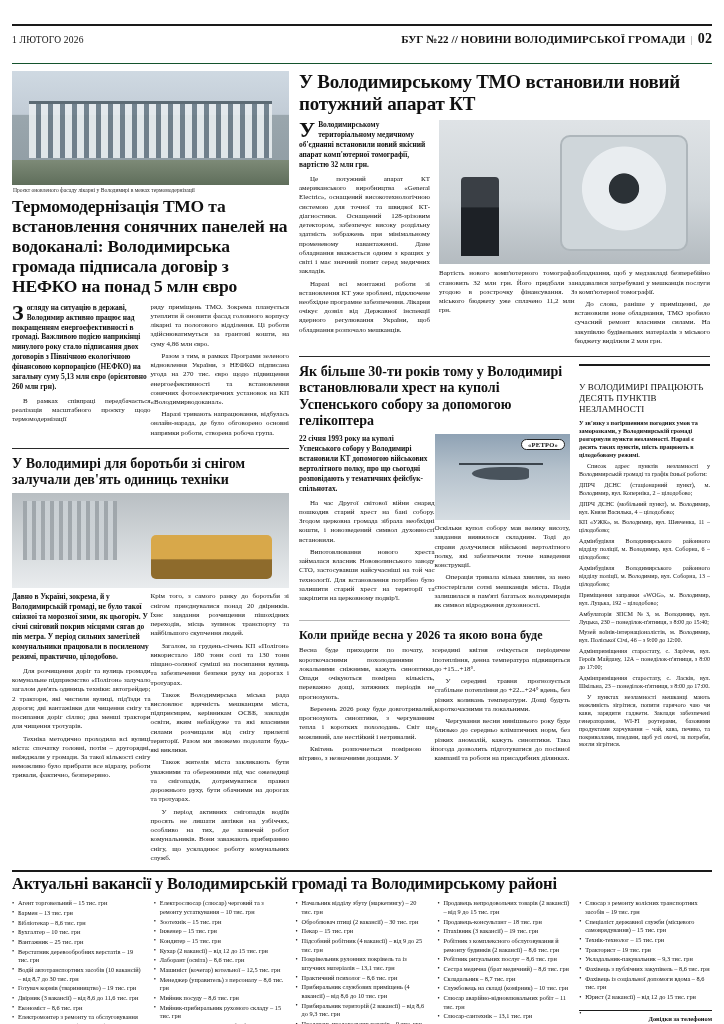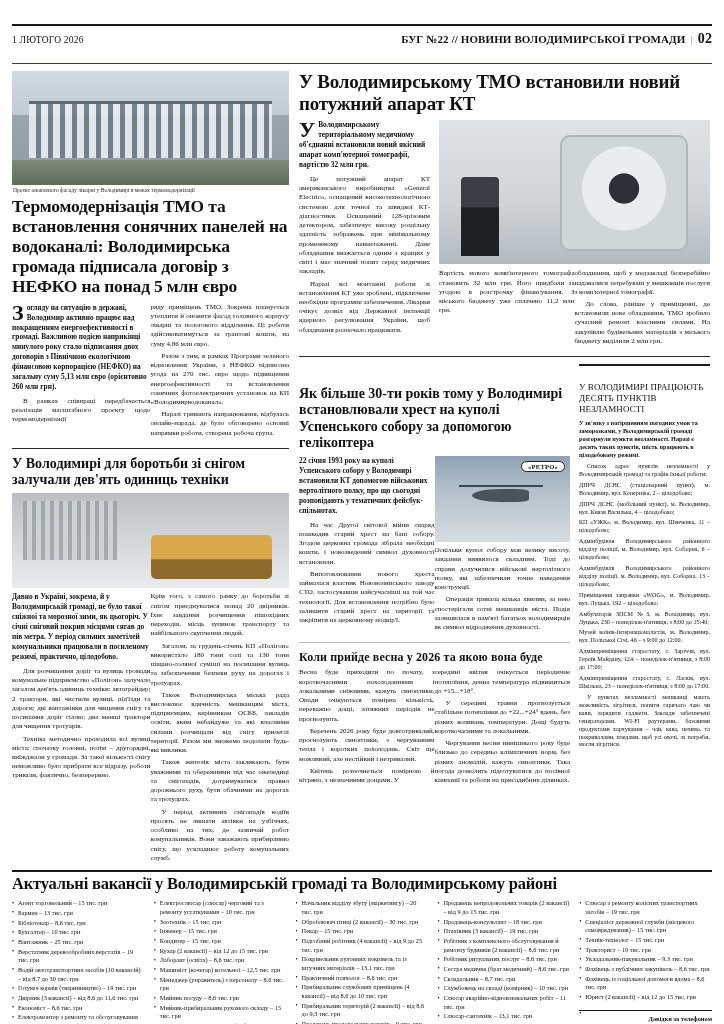--- a/index.html
+++ b/index.html
@@ -212,21 +212,21 @@
 
       <article>
         <h1 class="hl" style="font-size:19px;">У Володимирському ТМО встановили новий потужний апарат КТ</h1>
 
         <div style="display:flex;gap:9px;align-items:flex-start;">
           <div style="flex:0 0 131px;">
             <p class="lede noind">
               <span class="dropcap">У</span><span>Володимирському територіальному медичному об'єднанні встановили новий якісний апарат комп'ютерної томографії, вартістю 32 млн грн.</span>
             </p>
             <p class="body">Це потужний апарат КТ американського виробництва «General Electric», оснащений високотехнологічною системою для точної та швидкої КТ-діагностики. Оснащений 128-зрізовим детектором, забезпечує високу роздільну здатність зображень при мінімальному променевому навантаженні. Дане обладнання вважається одним з кращих у світі і має значний попит серед медичних закладів.</p>
-            <p class="body">Наразі всі монтажні роботи зі встановлення КТ уже зроблені, підключене необхідне програмне забезпечення. Лікарня очікує дозвіл від Державної інспекції ядерного регулювання України, щоб обладнання розпочало працювати.</p>
+            <p class="body">Наразі всі монтажні роботи зі встановлення КТ уже зроблені, підключене необхідне програмне забезпечення. Лікарня очікує дозвіл від Державної інспекції ядерного регулювання України, щоб обладнання розпочало мешканців.</p>
           </div>
           <div style="flex:1 1 0;min-width:0;">
             <div class="photo ph-ct" style="height:144px;"></div>
             <div style="height:5px"></div>
             <div class="tc2">
               <div>
                 <p class="body noind">Вартість нового комп'ютерного томографа становить 32 млн грн. Його придбали за угодою в розстрочку фінансування. З міського бюджету уже сплачено 11,2 млн грн.</p>
               </div>
               <div>
                 <p class="body noind">обладнання, щоб у медзакладі безперебійно надавалися затребувані у мешканців послуги з комп'ютерної томографії.</p>
@@ -234,21 +234,21 @@
               </div>
             </div>
           </div>
         </div>
       </article>
 
       <hr class="rule">
 
       <div style="display:flex;gap:9px;align-items:flex-start;">
 
-        <div style="flex:1 1 0;min-width:0;margin-top:22px;">
+        <div style="flex:1 1 0;min-width:0;">
           <article>
             <h2 class="hl2">Як більше 30-ти років тому у Володимирі встановлювали хрест на куполі Успенського собору за допомогою гелікоптера</h2>
             <div class="tc2">
               <div>
                 <p class="lede noind">22 січня 1993 року на куполі Успенського собору у Володимирі встановили КТ допомогою військових вертолітного полку, про що сьогодні розповідають у тематичних фейсбук-спільнотах.</p>
                 <p class="body">На час Другої світової війни снаряд пошкодив старий хрест на бані собору. Згодом церковна громада зібрала необхідні кошти, і новозведений символ духовності встановили.</p>
                 <p class="body">Випотовлювання нового хреста займалася власник Нововолинського заводу СТО, застосувавши найсучасніші на той час технології. Для встановлення потрібно було залишити старий хрест на території та закріпити на церковному подвір'ї.</p>
               </div>
               <div>
                 <div class="photo ph-heli" style="height:86px;">

